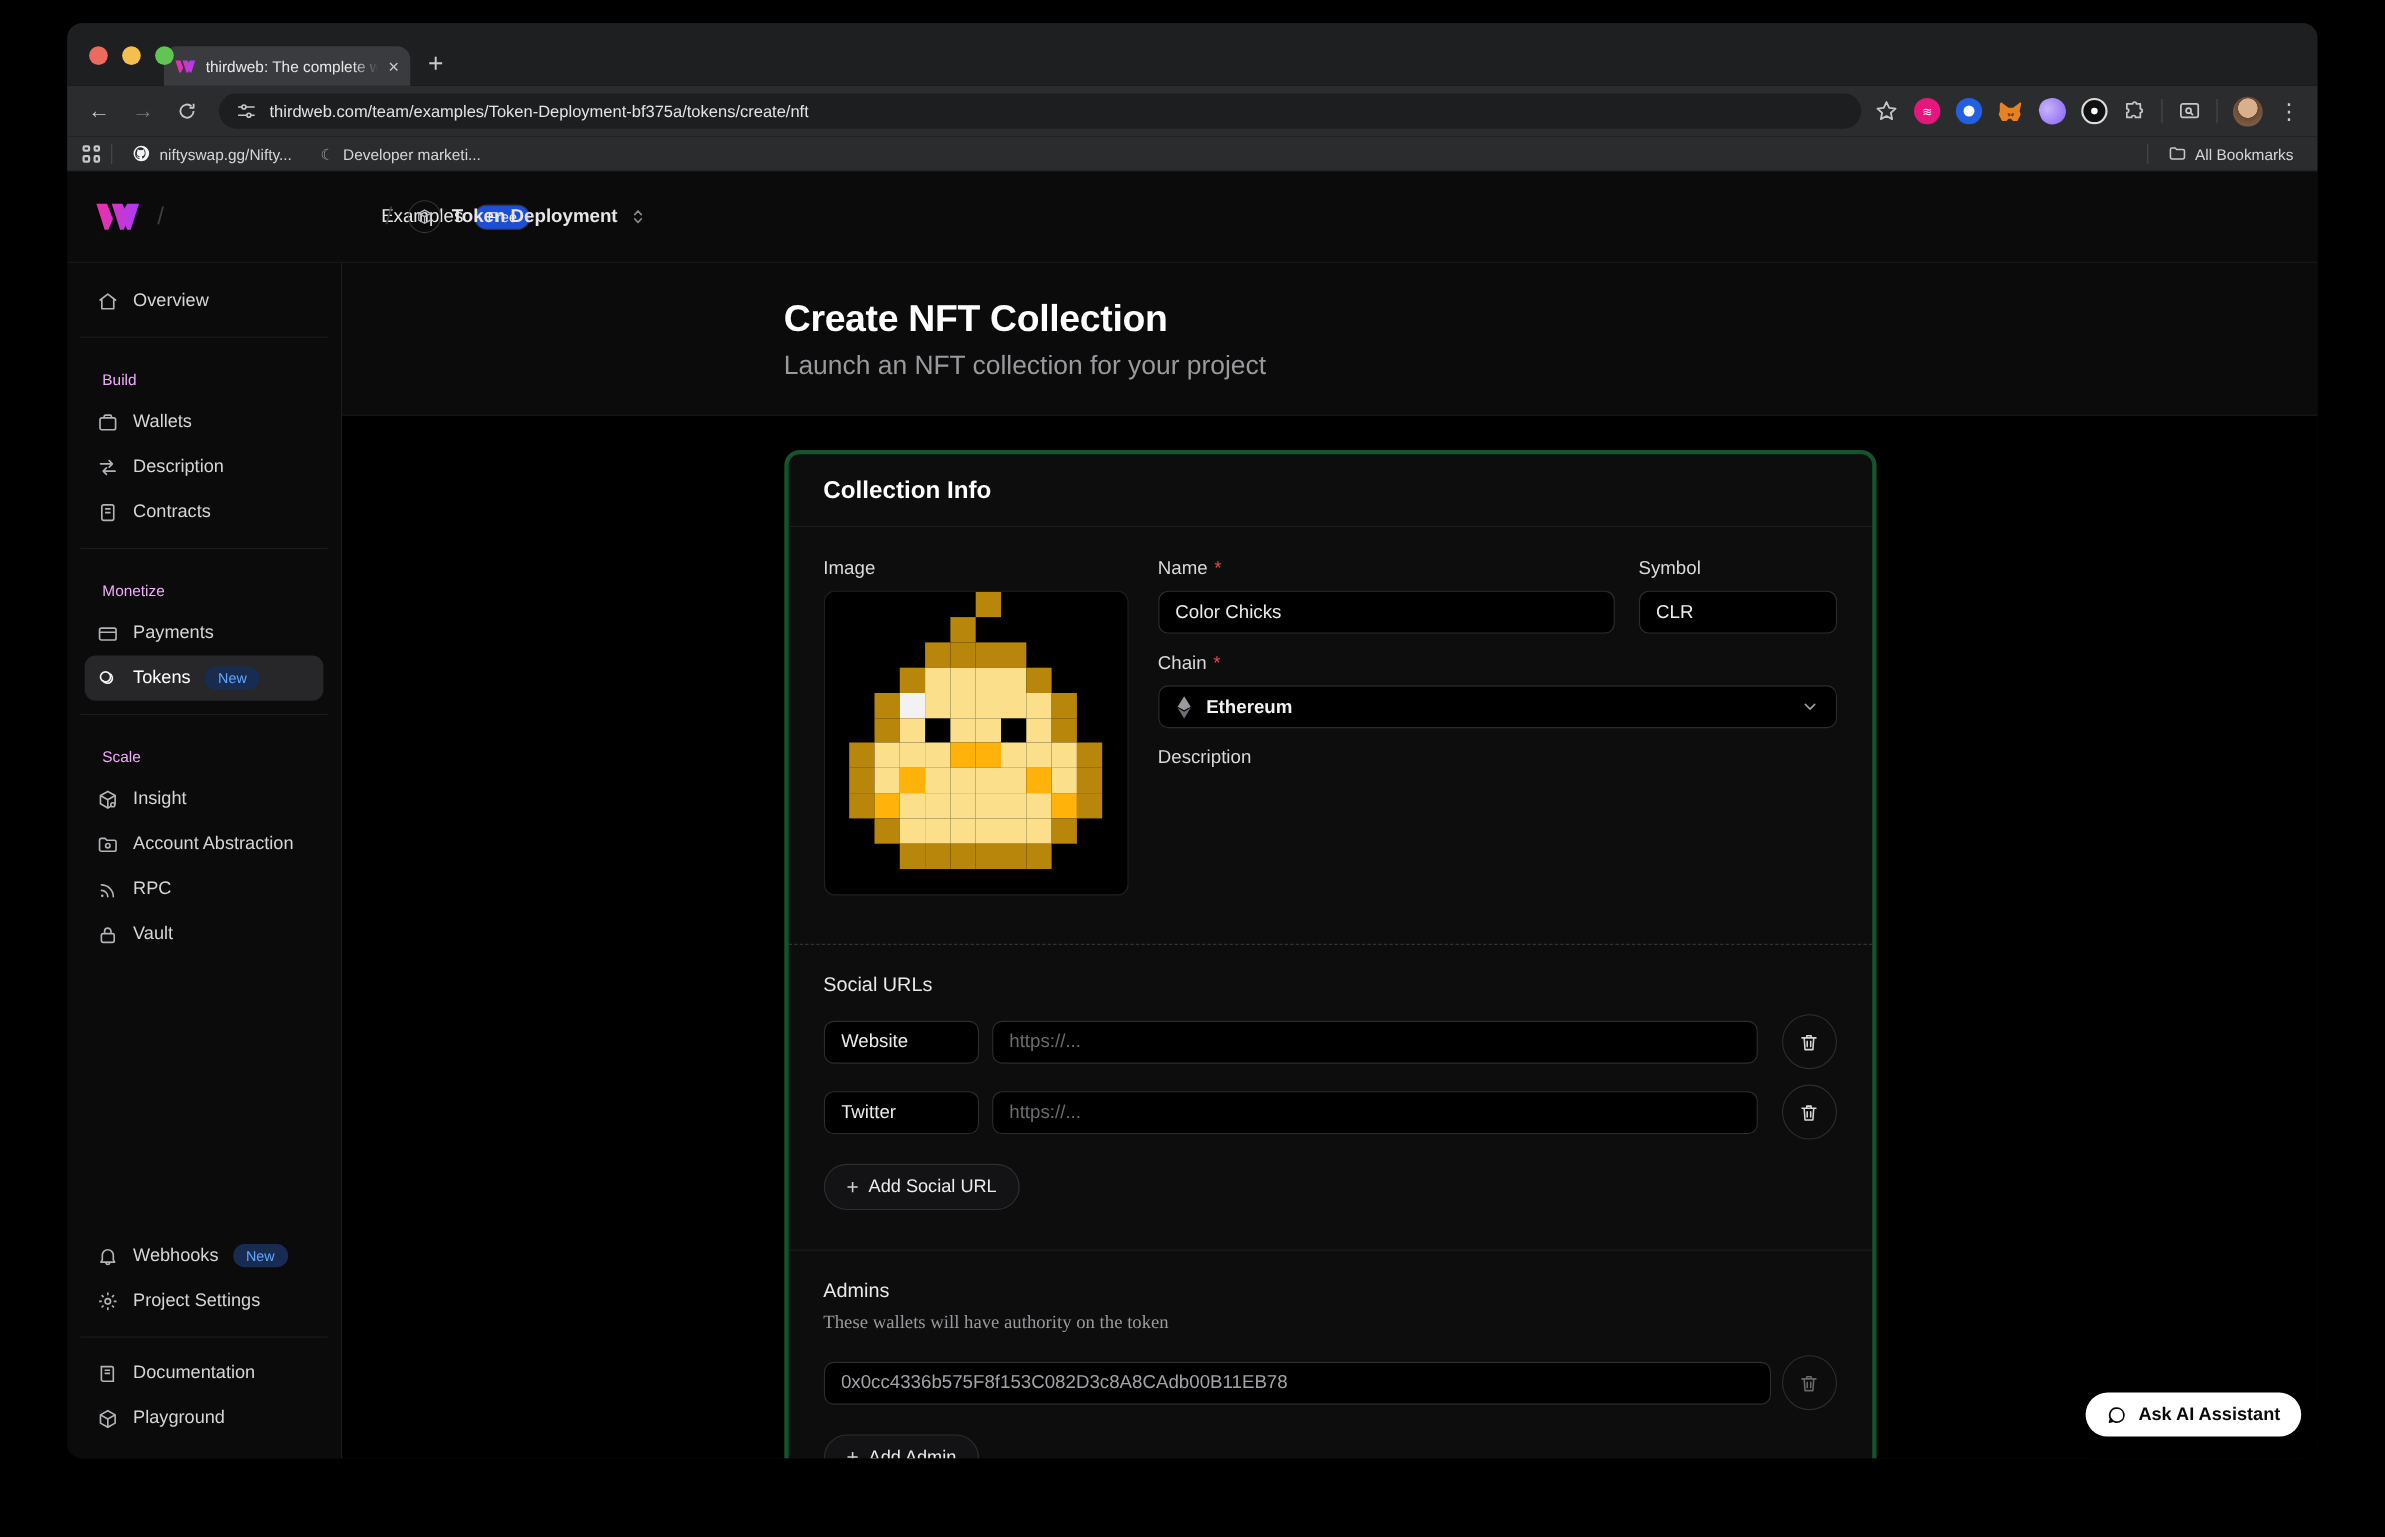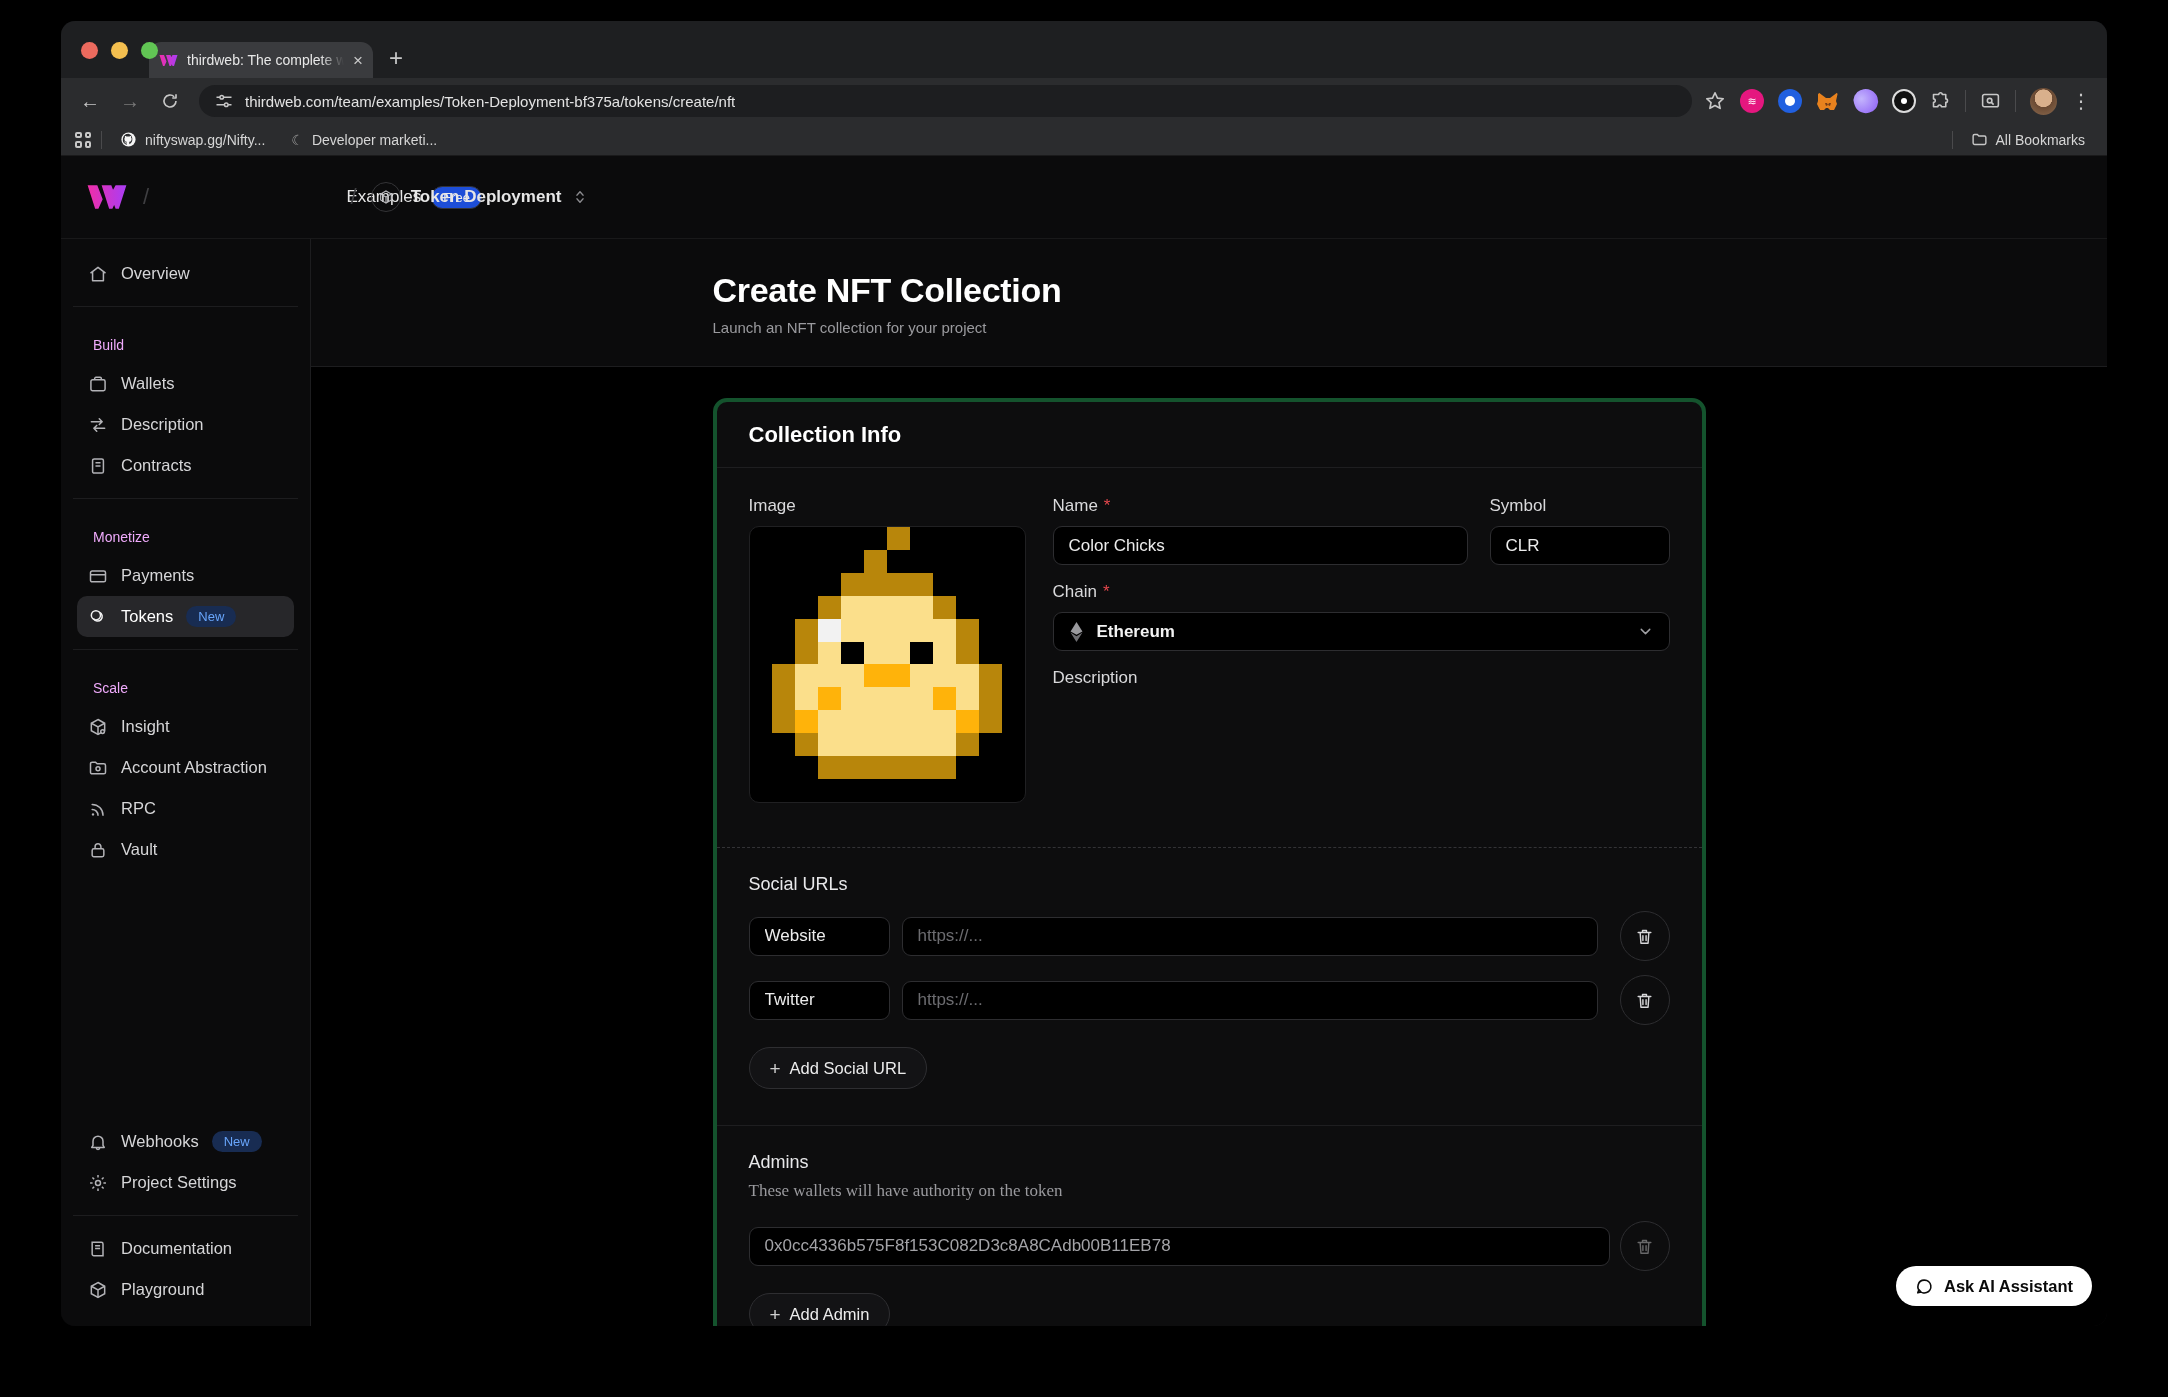--- a/index.html
+++ b/index.html
@@ -78,21 +78,21 @@
   .side-label { font-size:14px; color:#f0abfc; margin:18px 0 10px 16px; }
   .side-div { height:1px; background:#1d1d1f; margin:12px -4px; flex:none; }
   .badge-new { background:#182c52; color:#68a5fb; font-size:13px; padding:3px 12px; border-radius:999px; }
   .side-bottom { margin-top:auto; display:flex; flex-direction:column; }
 
   
   .main { flex:1; display:flex; flex-direction:column; min-width:0; }
   .title-band { flex:none; border-bottom:1px solid #1d1d1f; }
   .title-inner { width:993px; margin:0 auto; padding:32px 0 30px; }
   .page-title { color:#fff; font-size:34px; font-weight:bold; letter-spacing:-.3px; }
-  .page-sub { color:#9a9a9e; font-size:15px; margin-top:9px; }
+  .page-sub { color:#9a9a9e; font-size:24px; margin-top:9px; }
   .content { flex:1; background:#000; overflow:hidden; padding-top:31px; }
 
   .card { width:993px; margin:0 auto; background:#0d0d0e; border:4px solid #14532d; border-radius:14px;
           overflow:hidden; }
   .card-header { padding:0 32px; height:66px; display:flex; align-items:center; border-bottom:1px solid #1e1e20; }
   .card-title { color:#fff; font-size:22px; font-weight:bold; }
   .card-body { padding:28px 32px 44px; display:flex; gap:27px; }
 
   .img-col { width:277px; flex:none; }
   .field-label { color:#d9d9db; font-size:17px; margin-bottom:10px; display:flex; align-items:center; gap:6px; }

